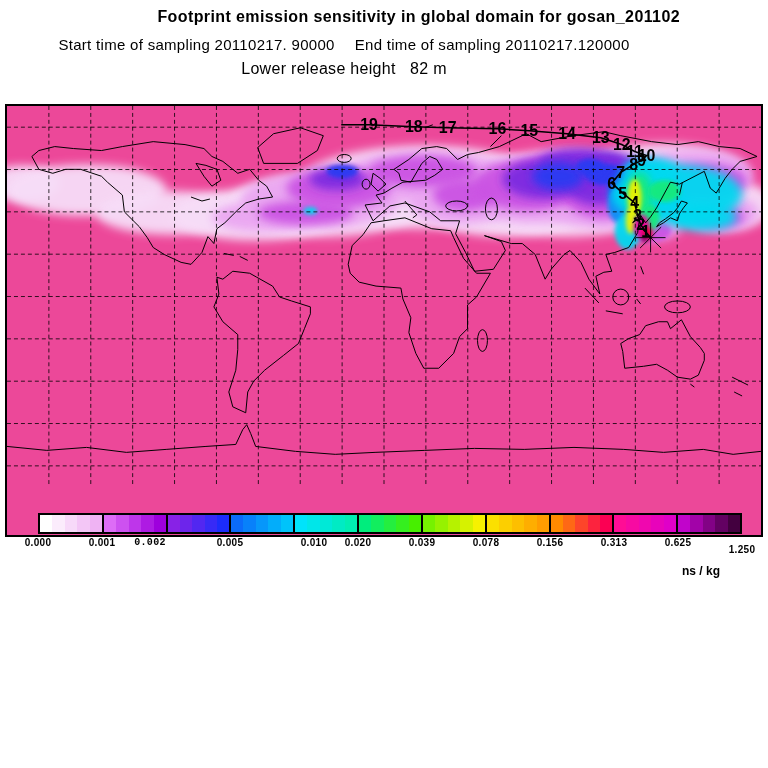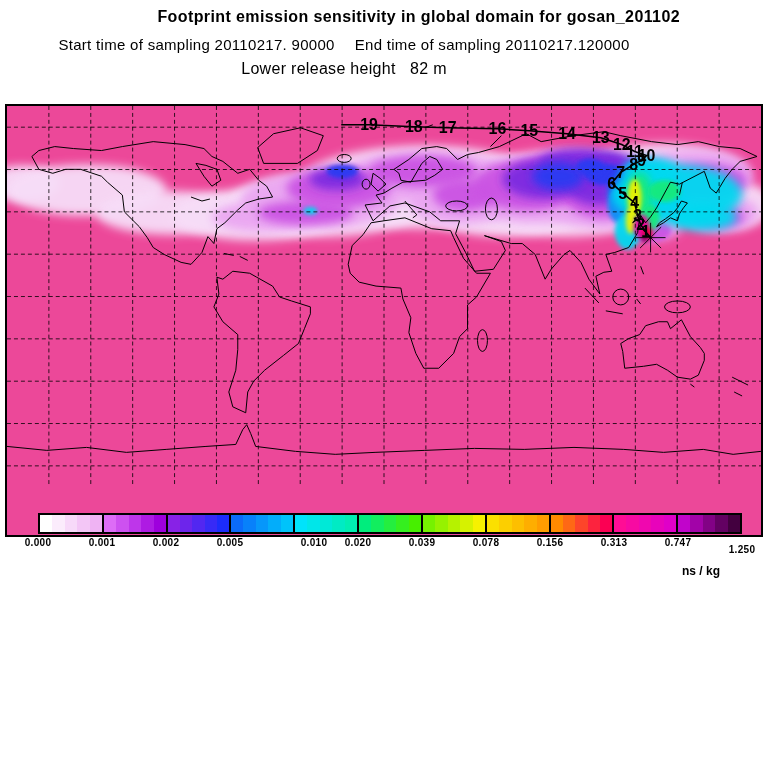--- a/index.html
+++ b/index.html
@@ -209,27 +209,27 @@
       <div class="cb-seg" style="background: linear-gradient(to right, rgb(0, 237, 125) 0%, rgb(0, 237, 125) 20%, rgb(18, 238, 94) 20%, rgb(18, 238, 94) 40%, rgb(36, 238, 63) 40%, rgb(36, 238, 63) 60%, rgb(53, 239, 31) 60%, rgb(53, 239, 31) 80%, rgb(71, 239, 0) 80%, rgb(71, 239, 0) 100%);"></div>
       <div class="cb-seg" style="background: linear-gradient(to right, rgb(118, 242, 0) 0%, rgb(118, 242, 0) 20%, rgb(150, 242, 0) 20%, rgb(150, 242, 0) 40%, rgb(182, 242, 0) 40%, rgb(182, 242, 0) 60%, rgb(214, 242, 0) 60%, rgb(214, 242, 0) 80%, rgb(246, 242, 0) 80%, rgb(246, 242, 0) 100%);"></div>
       <div class="cb-seg" style="background: linear-gradient(to right, rgb(251, 224, 0) 0%, rgb(251, 224, 0) 20%, rgb(252, 207, 0) 20%, rgb(252, 207, 0) 40%, rgb(253, 191, 0) 40%, rgb(253, 191, 0) 60%, rgb(254, 174, 0) 60%, rgb(254, 174, 0) 80%, rgb(255, 157, 0) 80%, rgb(255, 157, 0) 100%);"></div>
       <div class="cb-seg" style="background: linear-gradient(to right, rgb(255, 138, 0) 0%, rgb(255, 138, 0) 20%, rgb(254, 104, 21) 20%, rgb(254, 104, 21) 40%, rgb(253, 69, 42) 40%, rgb(253, 69, 42) 60%, rgb(252, 35, 62) 60%, rgb(252, 35, 62) 80%, rgb(251, 0, 83) 80%, rgb(251, 0, 83) 100%);"></div>
       <div class="cb-seg" style="background: linear-gradient(to right, rgb(255, 13, 149) 0%, rgb(255, 13, 149) 20%, rgb(247, 10, 162) 20%, rgb(247, 10, 162) 40%, rgb(240, 7, 175) 40%, rgb(240, 7, 175) 60%, rgb(232, 3, 187) 60%, rgb(232, 3, 187) 80%, rgb(224, 0, 200) 80%, rgb(224, 0, 200) 100%);"></div>
       <div class="cb-seg" style="background: linear-gradient(to right, rgb(193, 4, 203) 0%, rgb(193, 4, 203) 20%, rgb(162, 3, 168) 20%, rgb(162, 3, 168) 40%, rgb(130, 2, 133) 40%, rgb(130, 2, 133) 60%, rgb(99, 1, 98) 60%, rgb(99, 1, 98) 80%, rgb(67, 0, 63) 80%, rgb(67, 0, 63) 100%);"></div>
     </div>
   <div class="cblabels" id="colorbar-labels">
       <span style="left: 38px;">0.000</span>
       <span style="left: 102px;">0.001</span>
-      <span style="left: 166px;">0.002</span>
+      <span style="left: 150px; font-family: Liberation Mono, monospace;">0.002</span>
       <span style="left: 230px; text-align: center;">0.005</span>
       <span style="left: 294px; margin-left: 20px;">0.010</span>
       <span style="left: 358px;">0.020</span>
       <span style="left: 422px;">0.039</span>
       <span style="left: 486px;">0.078</span>
       <span style="left: 550px;">0.156</span>
       <span style="left: 614px;">0.313</span>
-      <span style="left: 678px;">0.747</span>
+      <span style="left: 678px;">0.625</span>
       <span style="left: 742px; margin-top: 7px;">1.250</span>
     </div>
 
   <div class="hline units">ns / kg</div>
 
 </div>
 
 </body></html>

